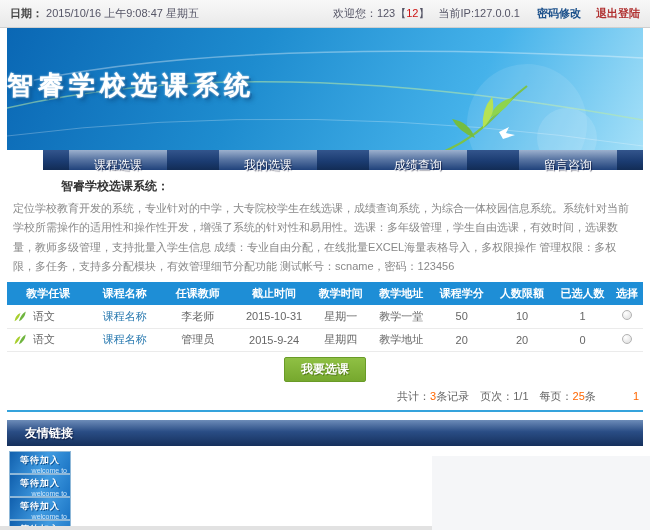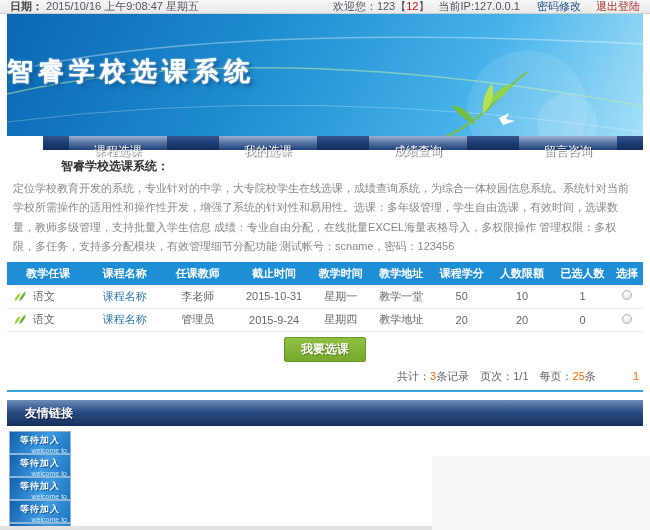--- a/index.html
+++ b/index.html
@@ -1,42 +1,42 @@
 <!DOCTYPE html>
 <html><head>
 <meta charset="utf-8">
 <style>
   * { margin:0; padding:0; box-sizing:border-box; }
   html,body { width:650px; height:530px; overflow:hidden; background:#fff;
               font-family:"Liberation Sans","DejaVu Sans",sans-serif; font-size:11px; color:#555; }
   body { position:relative; }
 
   
-  .topbar { height:14px; background:linear-gradient(#f8f8f8,#e9e9e9); border-bottom:1px solid #cfcfcf;
+  .topbar { height:28px; background:linear-gradient(#f8f8f8,#e9e9e9); border-bottom:1px solid #cfcfcf;
             display:flex; justify-content:space-between; align-items:center; padding:0 10px; color:#556; }
   .topbar .lbl { font-weight:bold; color:#444; }
   .red { color:#cc1111; }
-  .topbar a { text-decoration:none; cursor:pointer; }
+  .topbar a { text-decoration:none; cursor:pointer;font-weight:bold; }
   .pwd-link { color:#1a4f8a; margin-left:14px; }
   .logout-link { color:#b03030; margin-left:12px; }
   .tb-right span { margin-left:6px;margin-top:48px; }
 
   .page { margin:0 7px; }
 
   
   .banner { position:relative; height:122px; overflow:hidden;
             background:linear-gradient(115deg,#0a67b4 0%,#1e8ccf 38%,#45b2ea 72%,#a5e0f8 100%); }
   .banner svg.deco { position:absolute; left:0; top:0; }
   .banner-title { position:absolute; width:100%; top:40px; font-size:26px; font-weight:bold;
                   letter-spacing:5px; color:#ffffff;
                   text-shadow:0 0 2px #eaf7ff, 2px 2px 0 #1467a8, 3px 3px 4px rgba(10,60,110,.55); }
   .plant { position:absolute; right:112px; top:52px; }
 
   
-  .nav { height:14px; background:linear-gradient(#33558c,#1b3c72 55%,#122c55); display:flex;margin-left:36px; }
+  .nav { height:20px; background:linear-gradient(#33558c,#1b3c72 55%,#122c55); display:flex;margin-left:36px; }
   .nav-item { flex:1; margin:0 26px; text-align:center; line-height:30px; color:#fff; font-size:12px;
               cursor:pointer; background:linear-gradient(#9cb1ce 0%,#5b77a4 45%,#20427b 100%);
               text-shadow:1px 1px 1px rgba(0,0,30,.6); }
 
   
   .intro { padding:8px 6px 6px; background:#fff; }
   .intro-title { font-size:12px; font-weight:bold; color:#333; margin-bottom:4px;margin-left:48px; }
   .intro-body { color:#888; line-height:1.75; }
 
   

